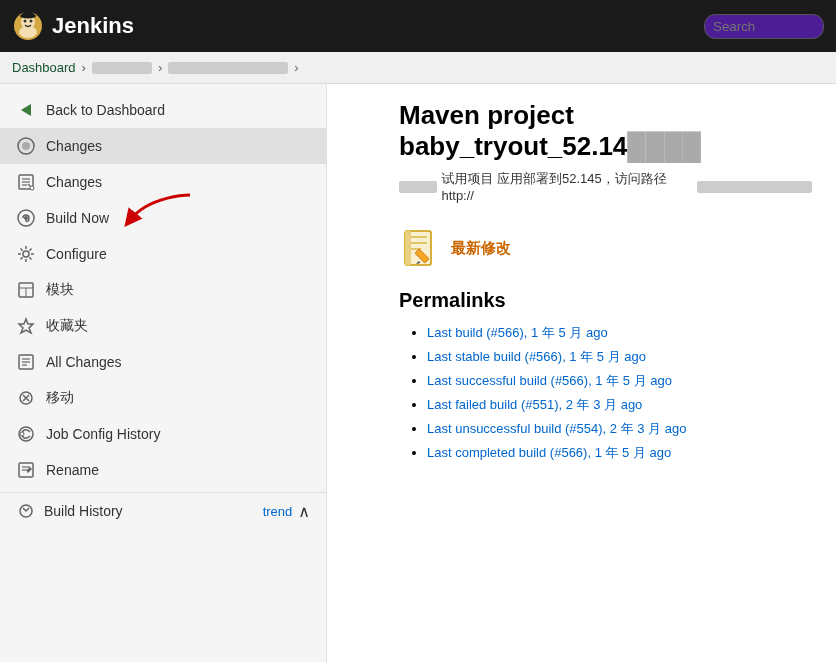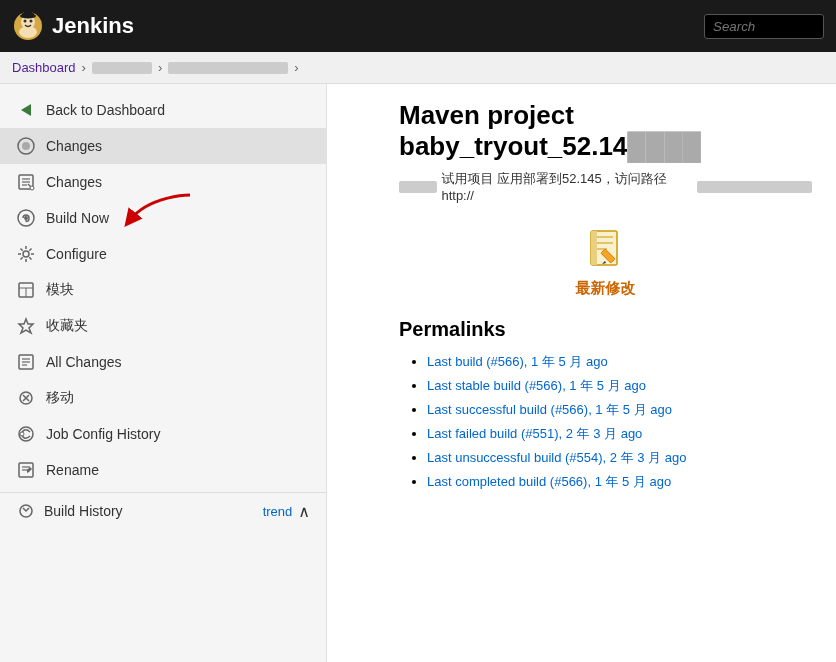--- a/index.html
+++ b/index.html
@@ -23,43 +23,42 @@
       width: 32px;
       height: 32px;
     }
     .header-title {
       font-size: 22px;
       font-weight: bold;
       color: white;
     }
     .header-search {
       margin-left: auto;
-      background: #000000;
+      background: #4c1d95;
       border: 1px solid #555;
-      border-radius: 3px;
+      border-radius: 11px;
       padding: 4px 8px;
       color: white;
       width: 120px;
-      font-style: italic;
     }
 
     
     .breadcrumb {
       background: #f0f0f0;
       border-bottom: 1px solid #ddd;
       padding: 6px 12px;
       display: flex;
       align-items: center;
       gap: 4px;
       font-size: 13px;
       color: #333;
       min-height: 32px;
     }
     .breadcrumb-item {
-      color: #4c1d95;
+      color: #14532d;
       cursor: pointer;
     }
     .breadcrumb-separator {
       color: #666;
       margin: 0 2px;
     }
     .breadcrumb-blurred {
       background: #ccc;
       border-radius: 2px;
       display: inline-block;
@@ -139,21 +138,20 @@
       border-radius: 2px;
       display: inline-block;
       height: 12px;
       vertical-align: middle;
     }
     .recent-changes-section {
       display: flex;
       align-items: center;
       gap: 10px;
       margin-bottom: 20px;
-      flex-direction: column;
     }
     .recent-changes-label {
       font-size: 15px;
       color: #cc6600;
       font-weight: bold;
     }
     .permalinks-title {
       font-size: 20px;
       font-weight: bold;
       color: #000;

